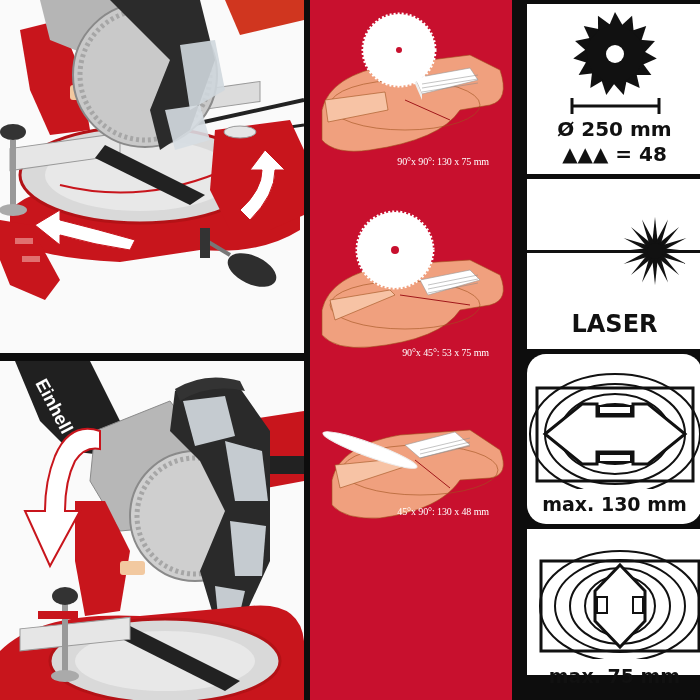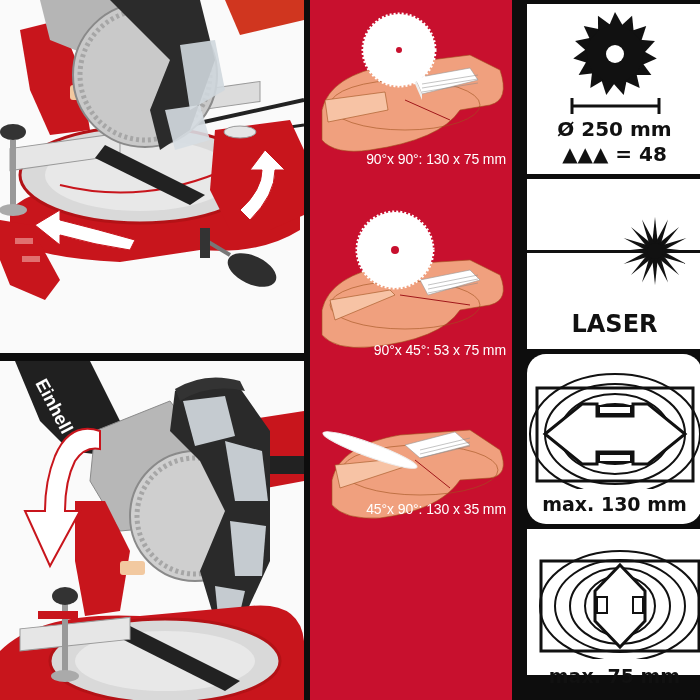--- a/index.html
+++ b/index.html
@@ -9,21 +9,21 @@
   
   .photo { position: absolute; left: 0; width: 304px; background: #fafafa; overflow: hidden; }
   .photo-top { top: 0; height: 353px; }
   .photo-bottom { top: 361px; height: 339px; }
   .photo svg { position: absolute; left: 0; top: 0; width: 100%; height: 100%; }
 
   
   .cuts { position: absolute; left: 310px; top: 0; width: 202px; height: 700px; background: #c8102e; }
   .cut { position: absolute; left: 0; width: 202px; height: 175px; }
   .cut svg { position: absolute; left: 0; top: 0; width: 202px; height: 175px; }
-  .cut-label { position: absolute; right: 6px; bottom: 8px; color: #fff; font-size: 14px; font-family: Liberation Sans, sans-serif; white-space: nowrap; letter-spacing: -0.1px; }
+  .cut-label { position: absolute; right: 23px; bottom: 8px; color: #fff; font-size: 10px; font-family: Liberation Serif, serif; white-space: nowrap; letter-spacing: -0.1px; }
 
   
   .specs { position: absolute; left: 517px; top: 0; width: 183px; height: 700px; background: #0d0d0d; }
   .spec { position: absolute; left: 10px; width: 175px; background: #fff; }
   .spec-blade { top: 4px; height: 170px; }
   .spec-laser { top: 179px; height: 170px; }
   .spec-width { top: 354px; height: 170px; border-radius: 19px; }
   .spec-height { top: 529px; height: 146px; }
   .spec svg { position: absolute; left: 0; top: 0; }
   .spec-text { position: absolute; left: 0; width: 100%; text-align: center; color: #111; font-weight: bold; font-family: "DejaVu Sans", sans-serif; }
@@ -165,21 +165,21 @@
   <div class="cut" style="top:350px">
     <svg viewBox="0 0 202 175">
       <path d="M22 130 Q30 95 90 85 L160 80 L190 100 Q200 125 180 128 L150 130 Q130 160 70 168 Q35 170 22 155 Z" fill="#f0a07e" stroke="#a0521f" stroke-width="0.6"></path>
       <ellipse cx="110" cy="120" rx="78" ry="25" fill="none" stroke="#a0521f" stroke-width="0.6"></ellipse>
       <polygon points="25,115 95,108 100,115 30,138" fill="#f7c3a5" stroke="#a0521f" stroke-width="0.6"></polygon>
       <line x1="105" y1="110" x2="140" y2="138" stroke="#a0171a" stroke-width="1"></line>
       <polygon points="95,95 145,82 160,95 110,108" fill="#fff" stroke="#999" stroke-width="0.6"></polygon>
       <path d="M110,100 L160,88 M110,104 L160,92 M110,108 L160,96" stroke="#888" stroke-width="0.5"></path>
       <ellipse cx="60" cy="100" rx="50" ry="7" transform="rotate(20 60 100)" fill="#fff" stroke="#eee"></ellipse>
     </svg>
-    <div class="cut-label">45°x 90°: 130 x 35 mm</div>
+    <div class="cut-label">45°x 90°: 130 x 48 mm</div>
   </div>
 
 </div>
 
 <div class="specs">
 
   <div class="spec spec-blade">
     <svg width="175" height="110" viewBox="0 0 175 110">
       <g transform="translate(88 50)">
         <circle r="30" fill="#111"></circle>

